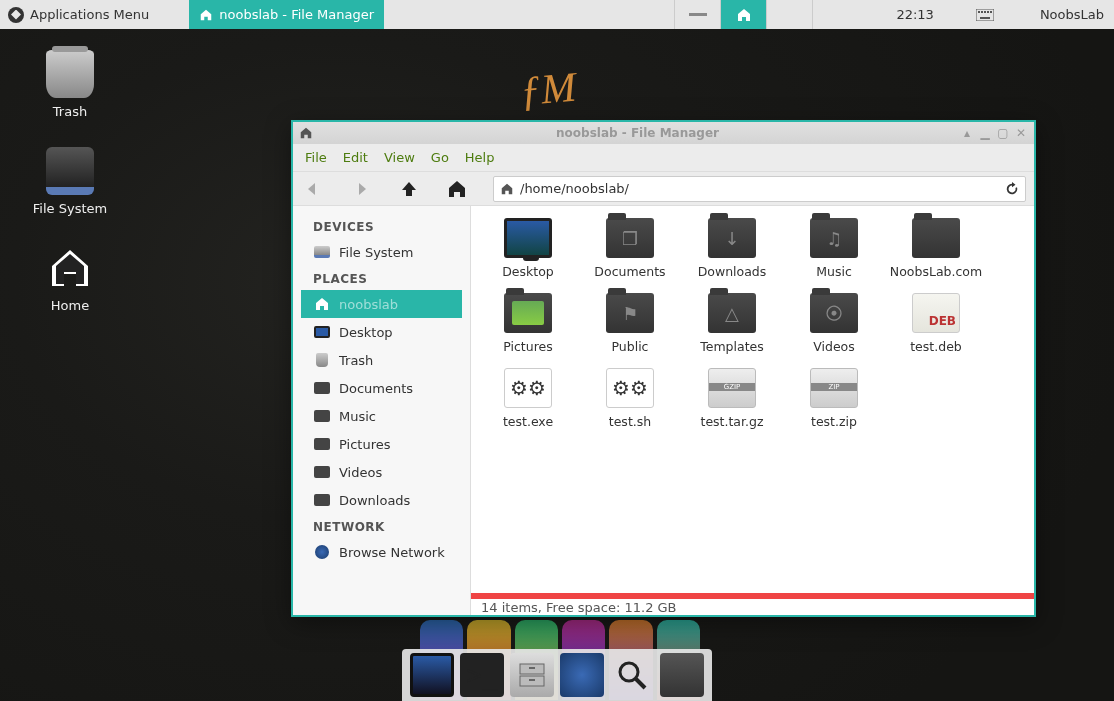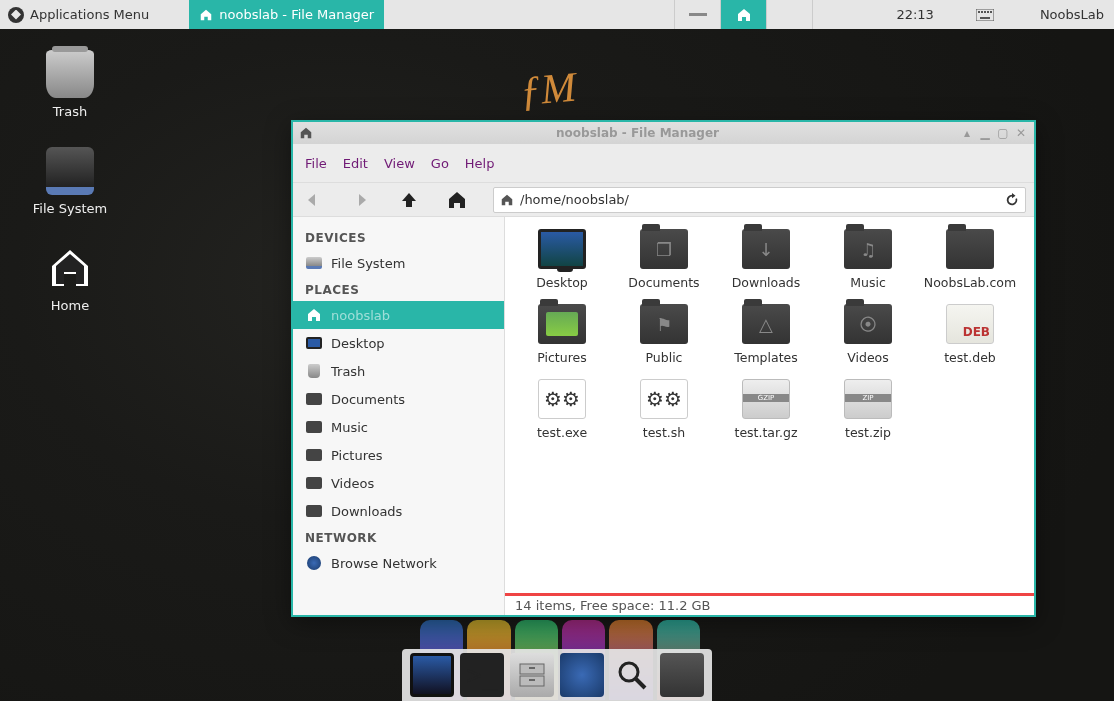--- a/index.html
+++ b/index.html
@@ -39,38 +39,38 @@
 .trash-ic::before{content:"";position:absolute;top:-4px;left:6px;right:6px;height:6px;background:#999;border-radius:3px;}
 .drive-ic { background: linear-gradient(#555,#222); border-radius: 6px; border-bottom: 8px solid #5a7ab5; }
 .home-ic svg, .panel .task .ico svg { display:block; }
 
 
 .window { position: absolute; left: 291px; top: 120px; width: 745px; height: 497px; background: #fff; border: 2px solid #29b6a8; z-index: 5; display: flex; flex-direction: column; box-shadow: 0 6px 24px rgba(0,0,0,0.4); }
 .titlebar { height: 22px; background: linear-gradient(#e0e0e0,#d4d4d4); display: flex; align-items: center; font-size: 12px; color: #888; padding: 0 6px; }
 .titlebar .tico { width: 14px; height: 14px; margin-right: 6px; }
 .titlebar .ttl { flex: 1; text-align: center; font-weight: bold; color: #999; }
 .titlebar .wbtn { width: 14px; height: 14px; margin-left: 4px; color: #999; font-size: 12px; line-height: 14px; text-align: center; cursor: pointer; }
-.menubar { height: 39px; background: #ececec; display: flex; align-items: center; gap: 4px; padding: 0 6px; font-size: 13px; color: #701a75; border-bottom: 1px solid #ddd; }
+.menubar { height: 28px; background: #ececec; display: flex; align-items: center; gap: 4px; padding: 0 6px; font-size: 13px; color: #4d7c0f; border-bottom: 1px solid #ddd; }
 .menubar span { padding: 2px 6px; cursor: pointer; }
 .toolbar { height: 34px; background: #ececec; display: flex; align-items: center; gap: 24px; padding: 0 8px; border-bottom: 1px solid #ddd; }
 .tbtn { width: 24px; height: 24px; display:flex;align-items:center;justify-content:center; cursor: pointer; color:#333; }
 .tbtn.disabled { color: #aaa; }
 .addrbar { flex: 1; height: 26px; background: #fff; border: 1px solid #ccc; border-radius: 2px; display: flex; align-items: center; padding: 0 6px; font-size: 13px; color: #333; gap: 6px; }
 .addrbar .refresh { margin-left: auto; }
 .body { flex: 1; display: flex; min-height: 0; }
-.sidebar { width: 212px; background: #f7f7f7; border-right: 1px solid #ddd; overflow: auto; padding: 8px 0; }
+.sidebar { width: 178px; background: #f7f7f7; border-right: 1px solid #ddd; overflow: auto; padding: 8px 8px; }
 .side-hd { font-size: 12px; font-weight: bold; color: #555; padding: 6px 12px 4px; letter-spacing: .5px; }
 .side-item { display: flex; align-items: center; gap: 8px; padding: 5px 12px; font-size: 13px; color: #333; cursor: pointer; }
 .side-item.sel { background: #29b6a8; color: rgba(255,255,255,0.55); }
 .side-item .sic { width: 18px; height: 18px; flex-shrink: 0; display:flex;align-items:center;justify-content:center; }
 .content { flex: 1; display: flex; flex-direction: column; }
 .grid { flex: 1; display: flex; flex-wrap: wrap; align-content: flex-start; padding: 12px 6px; gap: 0; overflow: auto; }
 .item { width: 102px; text-align: center; font-size: 12.5px; color: #333; margin-bottom: 14px; cursor: pointer; }
 .item .fic { width: 48px; height: 40px; margin: 0 auto 6px; position: relative; }
-.statusbar { height: 22px; border-top: 3px solid #ef4444; font-size: 13px; color: #555; display: flex; align-items: center; padding: 0 10px; }
+.statusbar { height: 22px; border-top: 6px solid #ef4444; font-size: 13px; color: #555; display: flex; align-items: center; padding: 0 10px; }
 
 
 .folder { background: linear-gradient(#4a4a4a,#333); border-radius: 3px; position: relative; }
 .folder::before { content:""; position:absolute; top:-5px; left:2px; width:18px; height:7px; background:#3a3a3a; border-radius:2px 2px 0 0; }
 .folder .glyph { position:absolute; inset:0; display:flex;align-items:center;justify-content:center; color:#888; font-size:18px; }
 .monitor { background: linear-gradient(#2a5aa5,#144); border: 3px solid #222; border-radius: 3px; }
 .monitor::after{content:"";position:absolute;bottom:-6px;left:16px;width:16px;height:6px;background:#222;border-radius:0 0 3px 3px;}
 .picfolder { background: linear-gradient(#4a4a4a,#333); border-radius:3px; position:relative;}
 .picfolder::before{content:"";position:absolute;top:-5px;left:2px;width:18px;height:7px;background:#3a3a3a;border-radius:2px 2px 0 0;}
 .picfolder::after{content:"";position:absolute;inset:8px;background:linear-gradient(#6a5,#8c4);border-radius:2px;}

